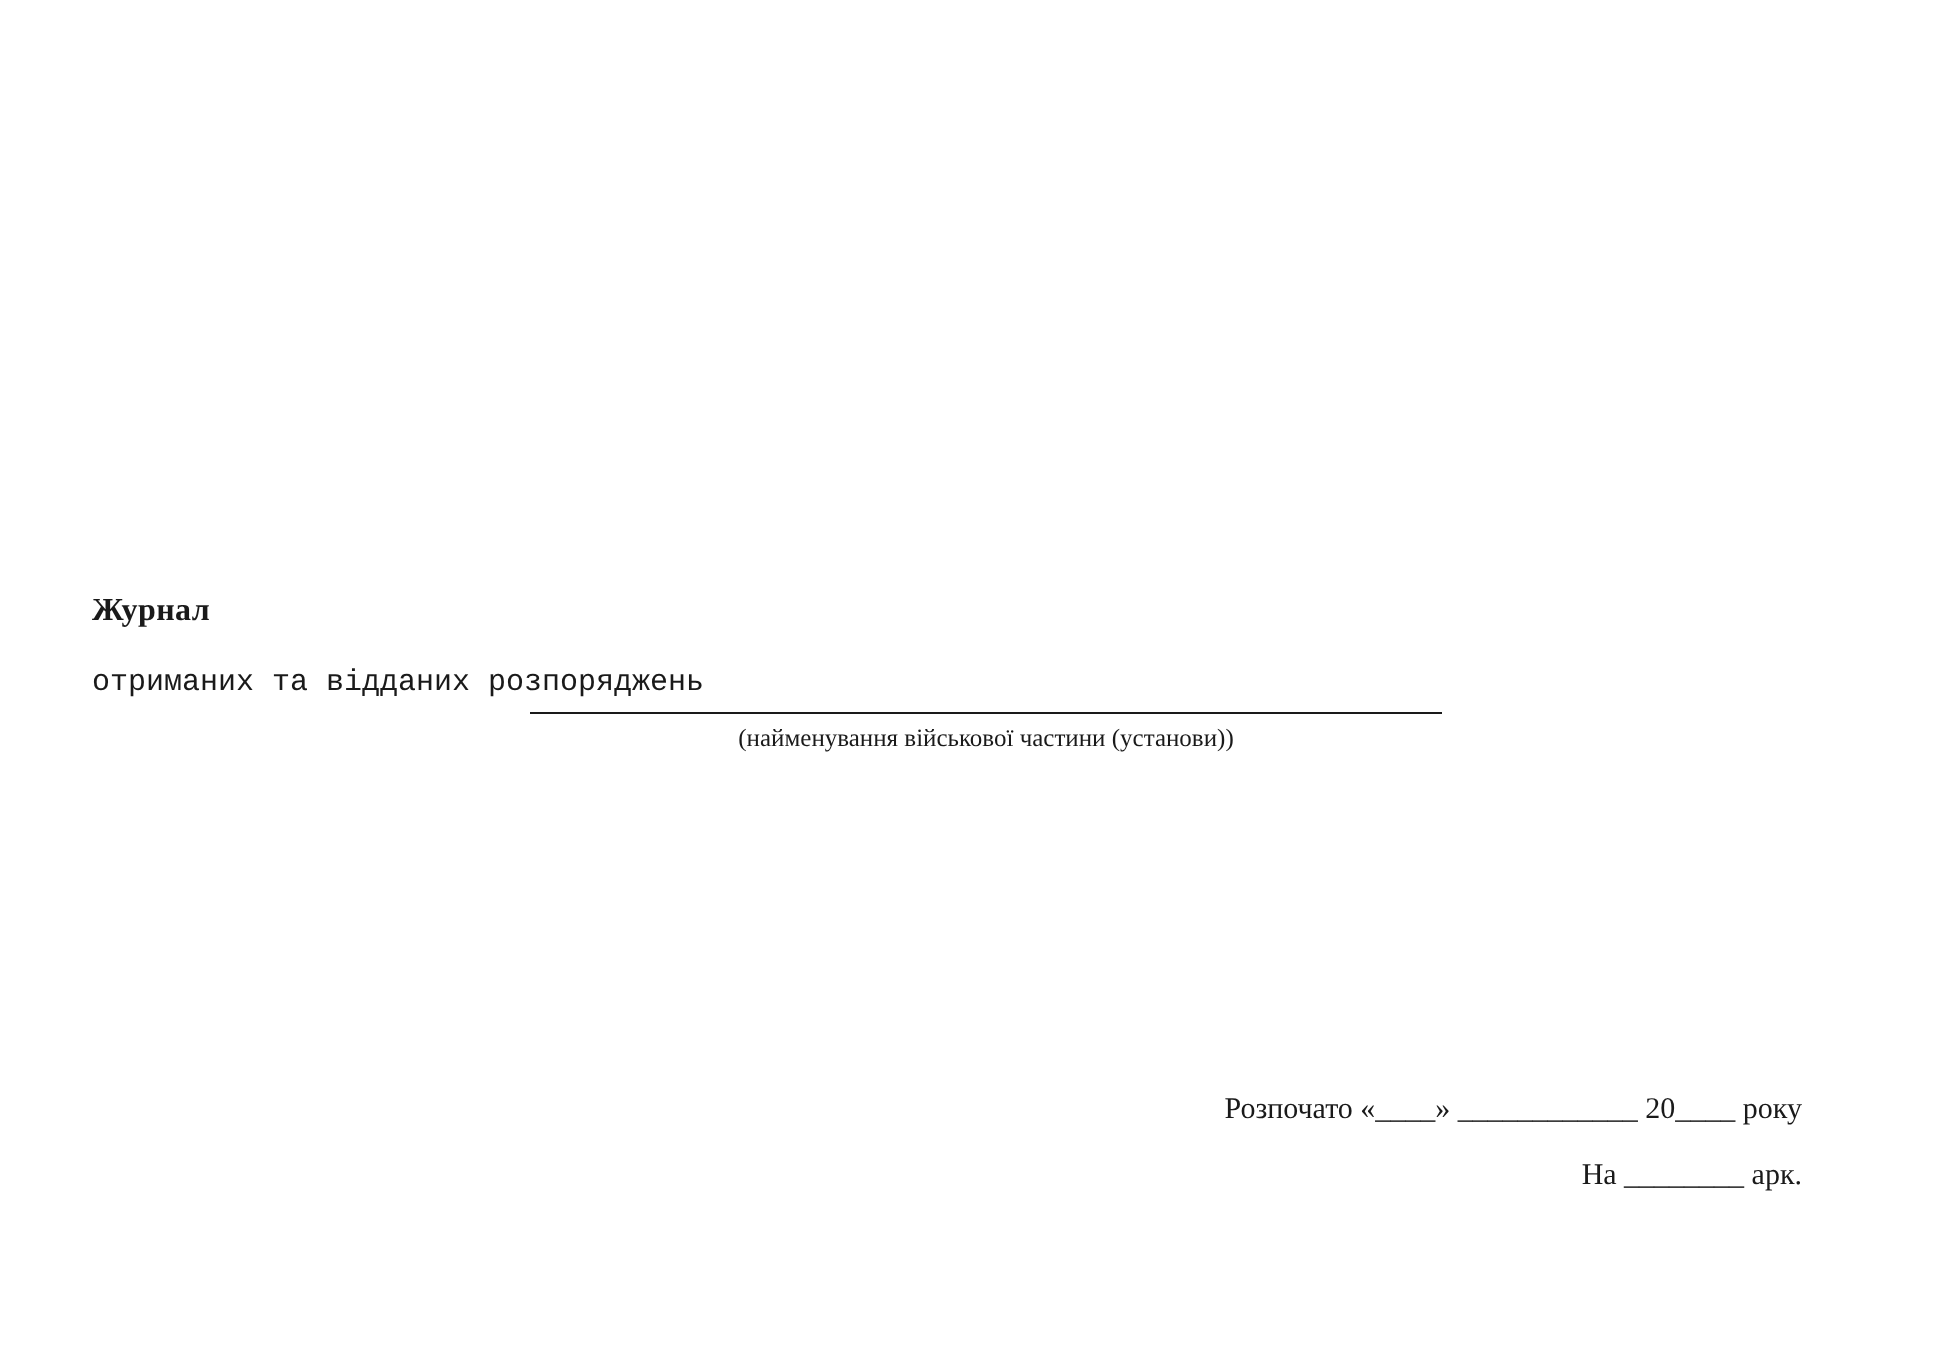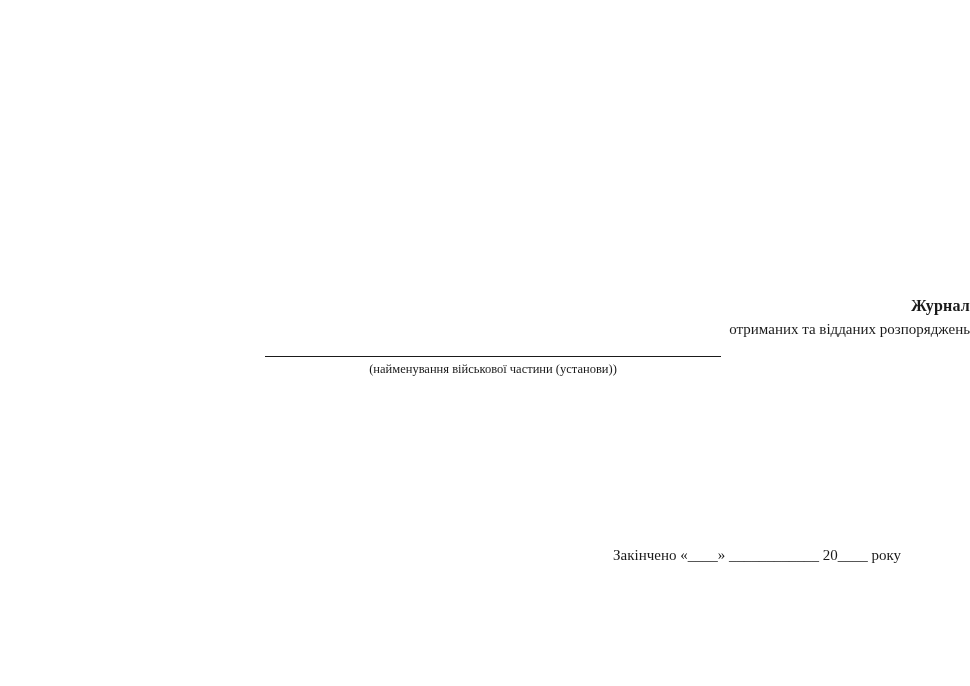--- a/index.html
+++ b/index.html
@@ -21,33 +21,35 @@
     inset: 0;
     background: #ffffff;
   }
 
   
   .title-block {
     position: absolute;
     left: 0;
     right: 0;
     top: 296px;
-    text-align: right;
+    text-align: left;
+    padding-left: 46px;
   }
   .doc-title {
     font-size: 16px;
     font-weight: bold;
     line-height: 20px;
     letter-spacing: 0.2px;
   }
   .doc-subtitle {
     font-size: 15px;
     font-weight: normal;
     line-height: 20px;
-    margin-top: 3px;
+    margin-top: 16px;
+    font-family: Liberation Mono, monospace;
   }
 
   
   .unit-block {
     position: absolute;
     left: 265px;
     width: 456px;
     top: 356px;
     text-align: center;
   }
@@ -85,16 +87,17 @@
     <div class="doc-title">Журнал</div>
     <div class="doc-subtitle">отриманих та відданих розпоряджень</div>
   </div>
 
   <div class="unit-block">
     <div class="unit-rule"></div>
     <div class="unit-caption">(найменування військової частини (установи))</div>
   </div>
 
   <div class="footer-block">
-    <span class="footer-line">Закінчено «____» ____________ 20____ року</span>
+    <span class="footer-line">Розпочато «____» ____________ 20____ року</span>
+    <span class="footer-line">На ________ арк.</span>
   </div>
 
 </div>
 
 </body></html>

